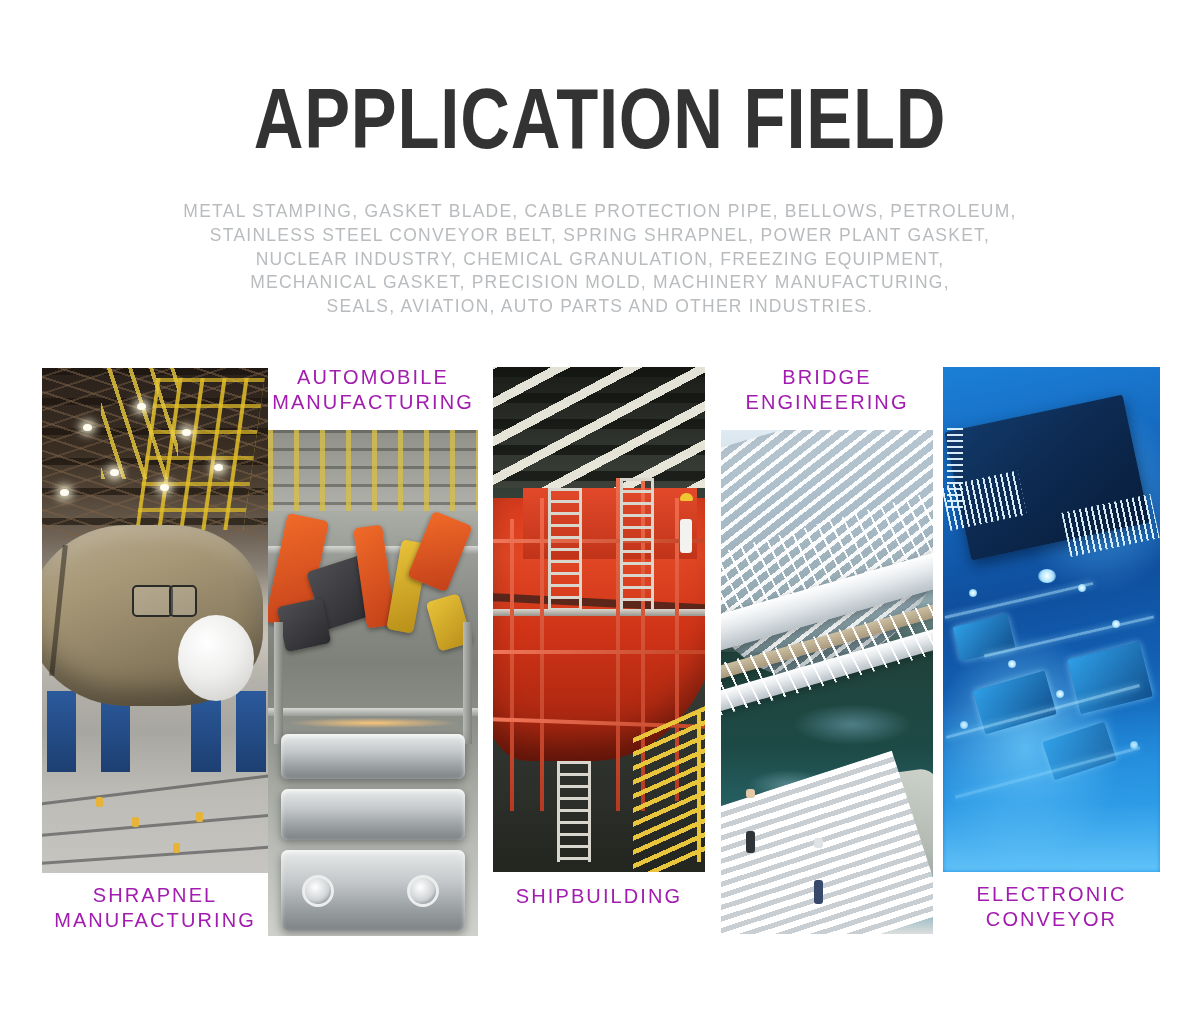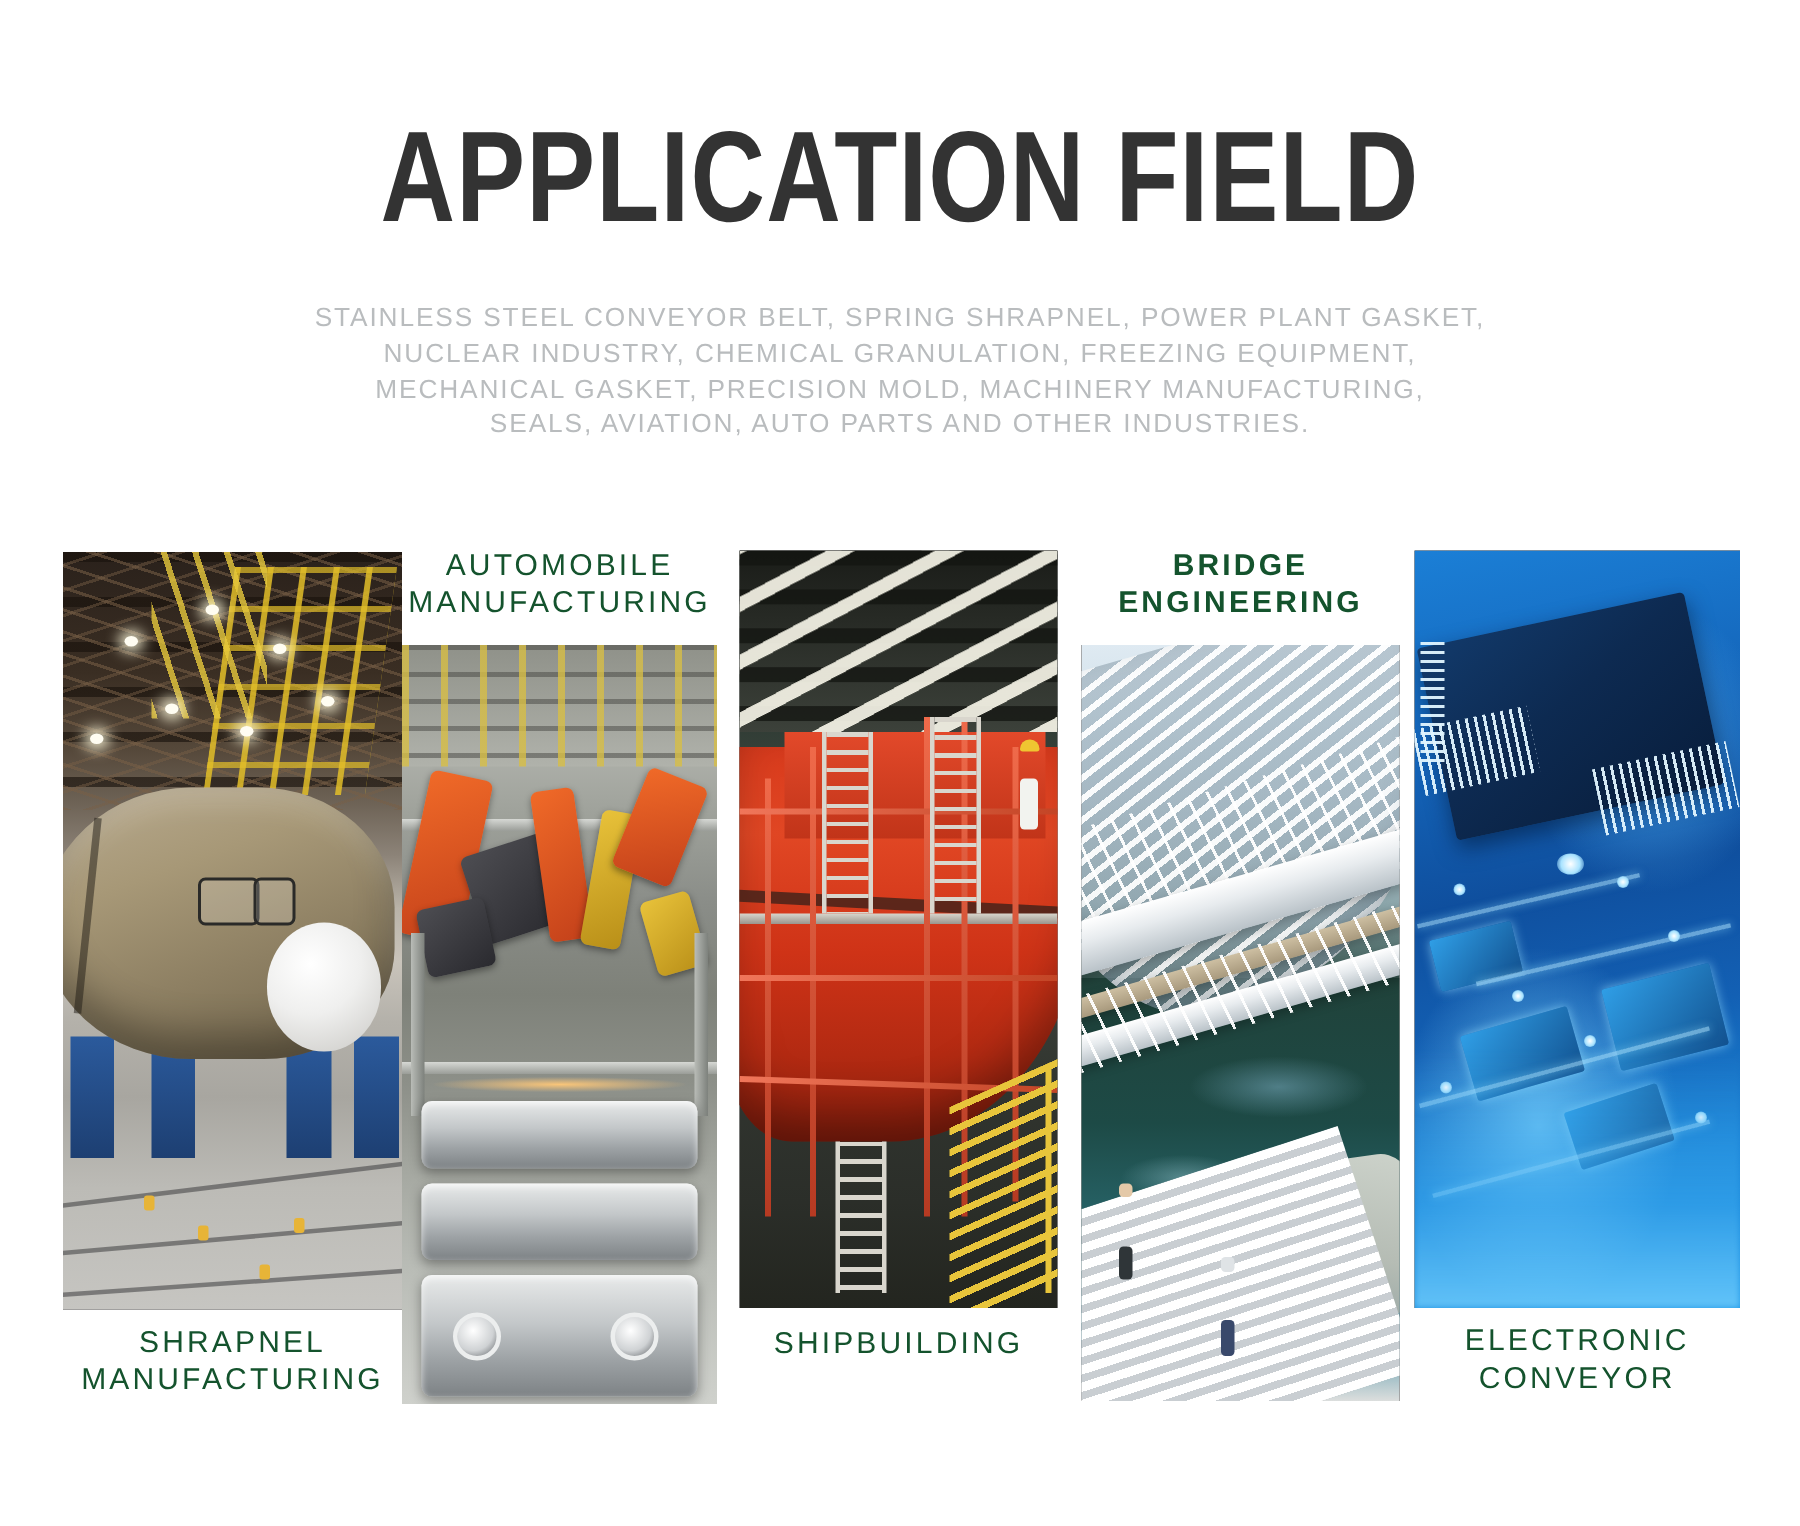--- a/index.html
+++ b/index.html
@@ -42,21 +42,21 @@
   
   .panel{position:absolute;}
   .panel .photo{
     position:absolute;left:0;width:100%;
     overflow:hidden;
     background:#2b2b2b;
   }
   .cap{
     position:absolute;left:-24px;width:calc(100% + 48px);
     text-align:center;
-    color:#14532d;
+    color:#a21caf;
     font-size:20px;
     line-height:25px;
     letter-spacing:2.1px;
     font-weight:normal;
   }
 
   
   #panel-aerospace  {left:42px;  top:368px; width:226px; height:505px;}
   #panel-automobile {left:268px; top:430px; width:210px; height:506px;}
   #panel-shipbuilding{left:493px;top:367px; width:212px; height:505px;}
@@ -66,21 +66,21 @@
   #panel-aerospace .photo,
   #panel-shipbuilding .photo,
   #panel-electronic .photo{top:0;height:100%;}
   #panel-automobile .photo,
   #panel-bridge .photo{top:0;height:100%;}
 
   #panel-aerospace .cap   {top:515px;}
   #panel-shipbuilding .cap{top:517px;}
   #panel-electronic .cap  {top:515px;}
   #panel-automobile .cap  {top:-65px;}
-  #panel-bridge .cap      {top:-65px;font-weight:bold;}
+  #panel-bridge .cap      {top:-65px;}
 
   
 
   
   .aero{
     position:absolute;inset:0;
     background:
       linear-gradient(to bottom,#2a211b 0%,#3a2e23 16%,#55483a 26%,#6d6255 33%,#8c8378 40%,#b9b3a8 47%,#c9c4bb 54%,#b4b1aa 62%,#a8a6a0 72%,#bcbbb6 84%,#c6c5c1 100%);
   }
   .aero .truss{
@@ -304,20 +304,21 @@
   }
 </style>
 </head>
 <body>
 
 <div class="page">
 
   <div class="title">APPLICATION FIELD</div>
 
   <div class="subtitle">
+    <div>METAL STAMPING, GASKET BLADE, CABLE PROTECTION PIPE, BELLOWS, PETROLEUM,</div>
     <div>STAINLESS STEEL CONVEYOR BELT, SPRING SHRAPNEL, POWER PLANT GASKET,</div>
     <div>NUCLEAR INDUSTRY, CHEMICAL GRANULATION, FREEZING EQUIPMENT,</div>
     <div>MECHANICAL GASKET, PRECISION MOLD, MACHINERY MANUFACTURING,</div>
     <div>SEALS, AVIATION, AUTO PARTS AND OTHER INDUSTRIES.</div>
   </div>
 
   <div class="panel" id="panel-aerospace">
     <div class="photo">
       <div class="aero">
         <div class="truss"></div>

